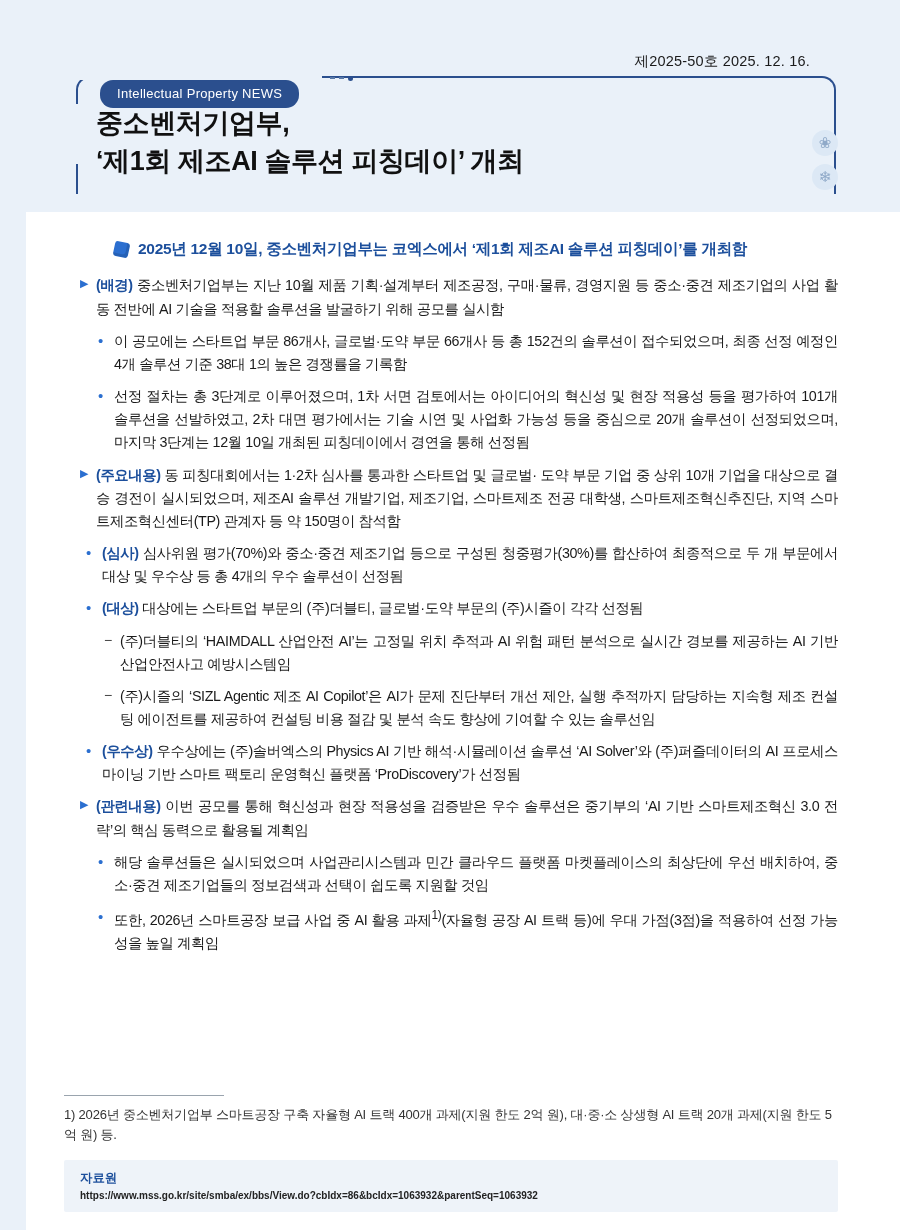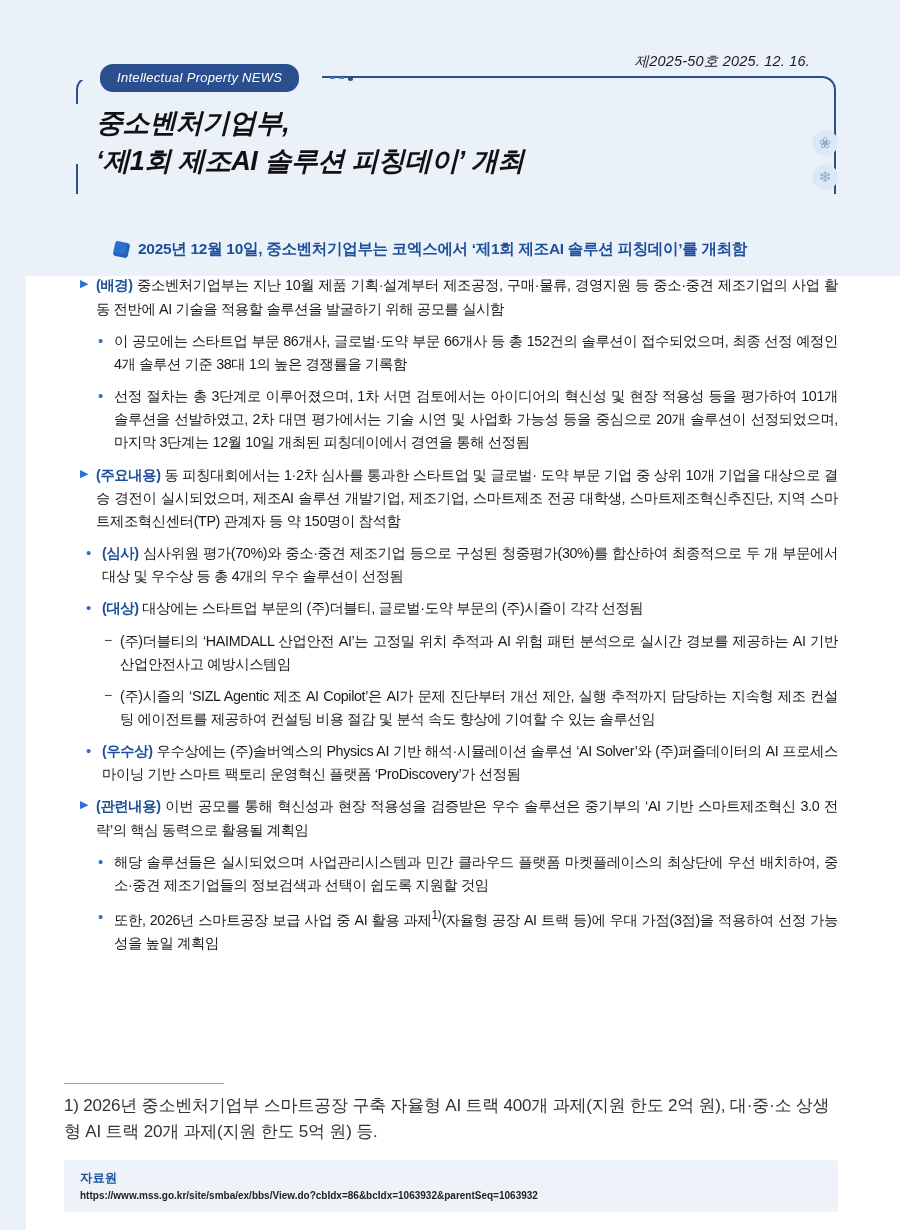--- a/index.html
+++ b/index.html
@@ -22,34 +22,33 @@
     background: #eaf1f9;
   }
   .page {
     position: absolute;
     left: 0; top: 0; right: 0; bottom: 0;
   }
 
   
   .header {
     position: relative;
-    height: 276px;
+    height: 212px;
     background: #eaf1f9;
-    font-style: italic;
   }
   .issue-line {
     position: absolute;
     right: 90px; top: 52px;
     font-size: 14.5px;
     color: #1b1b1b;
     letter-spacing: .2px;
   }
   .badge {
     position: absolute;
-    left: 100px; top: 64px;
+    left: 100px; top: 80px;
     background: #2b4f8e;
     color: #ffffff;
     font-size: 13px;
     padding: 6px 17px 7px 17px;
     border-radius: 13px;
     letter-spacing: .3px;
   }
   .dotline {
     position: absolute;
     left: 330px; top: 77px;
@@ -177,21 +176,21 @@
     position: absolute;
     left: 64px; right: 62px;
     bottom: 86px;
   }
   .fn-rule {
     width: 160px; height: 1px;
     background: #9aa4ae;
     margin-bottom: 9px;
   }
   .footnote {
-    font-size: 17px;
+    font-size: 13px;
     color: #333;
     line-height: 1.5;
     letter-spacing: -0.2px;
   }
 
   .source-box {
     position: absolute;
     left: 64px; right: 62px;
     bottom: 18px;
     background: #eef3f9;

